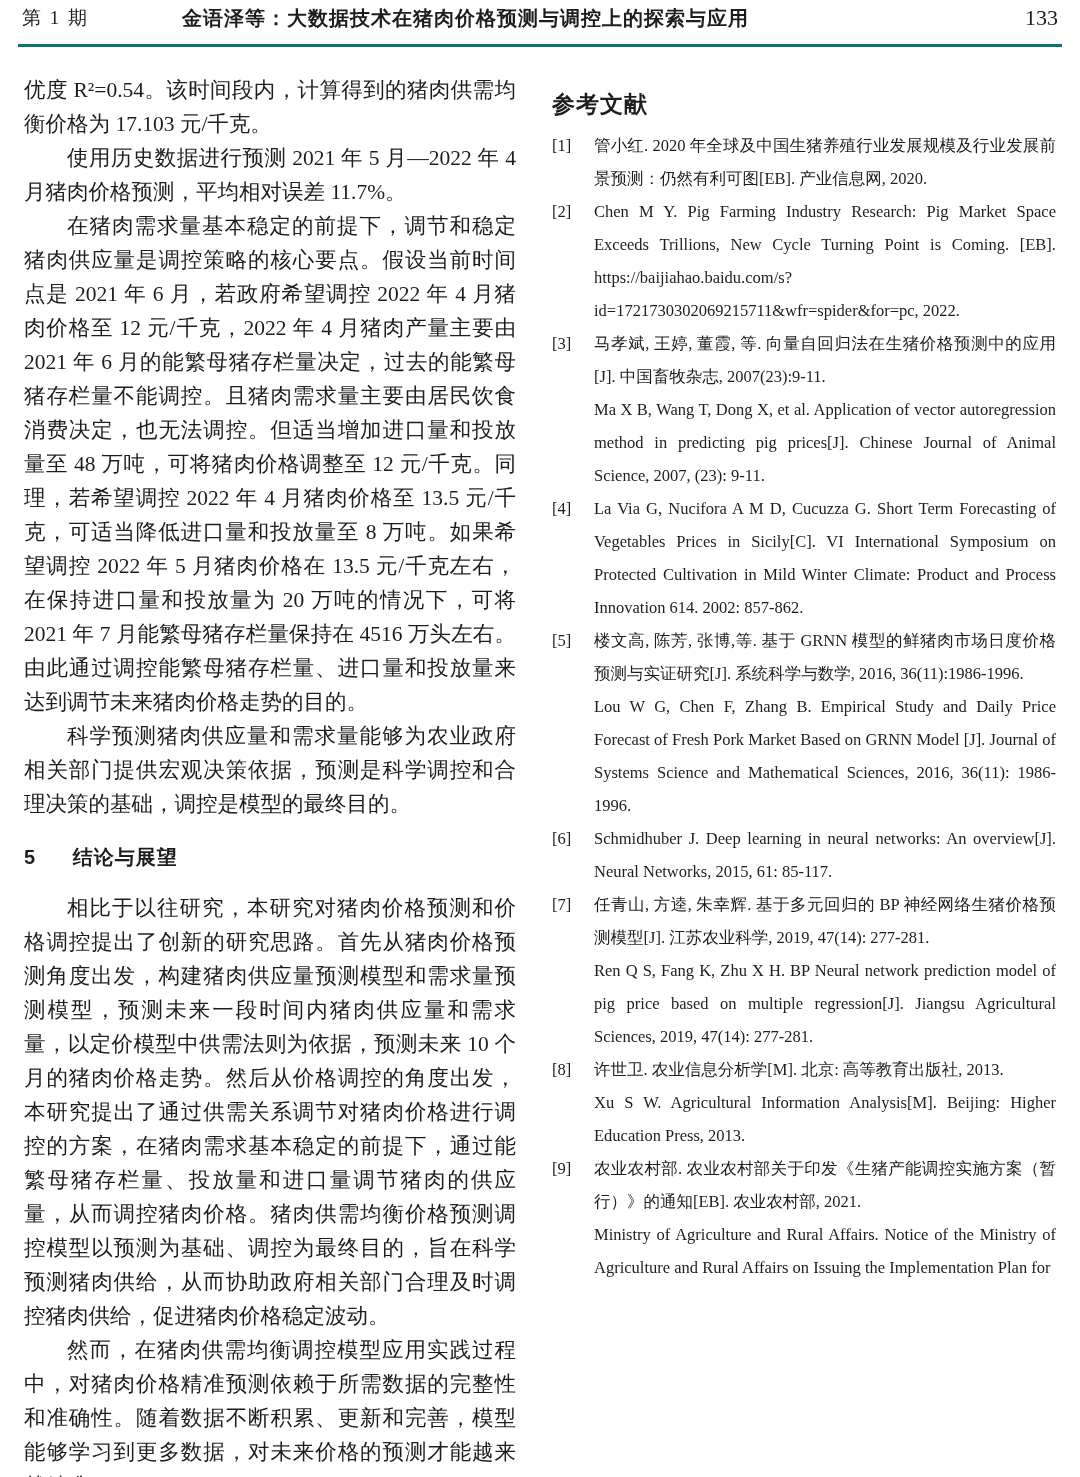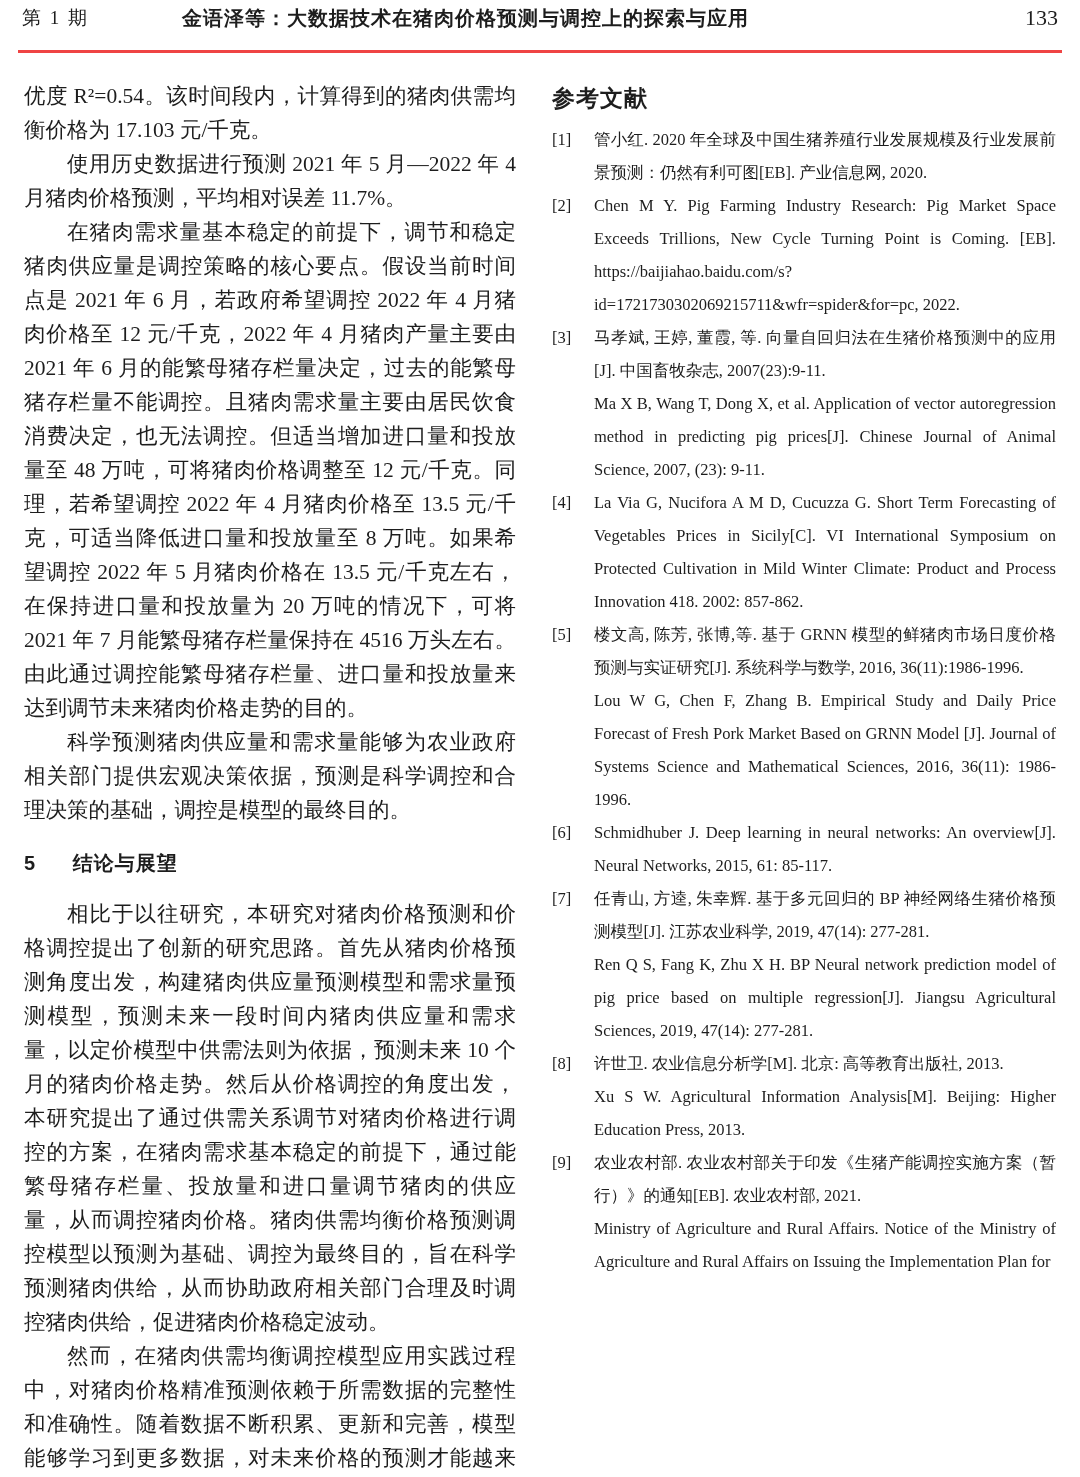--- a/index.html
+++ b/index.html
@@ -13,22 +13,22 @@
     font-family: "Liberation Serif", "DejaVu Serif", serif;
     overflow: hidden;
     box-sizing: border-box;
   }
   
   .header {
     display: flex;
     justify-content: space-between;
     align-items: flex-end;
     margin: 0 18px;
-    padding: 6px 4px 20px 4px;
-    border-bottom: 3px solid #ef4444;
+    padding: 6px 4px 14px 4px;
+    border-bottom: 3px solid #0f766e;
     font-size: 19px;
     line-height: 24px;
   }
   .header .issue { width: 160px; text-align: left; letter-spacing: 2px; }
   .header .running-title {
     flex: 1;
     text-align: left;
     font-weight: 600;
     letter-spacing: 1px;
     font-size: 20px;
@@ -63,21 +63,21 @@
   .col-right {
     flex: 1;
     font-size: 16.5px;
     line-height: 33px;
   }
   .refs-heading {
     font-family: "Liberation Sans", "DejaVu Sans", sans-serif;
     font-weight: bold;
     font-size: 23px;
     line-height: 30px;
-    margin: 4px 0 10px 0;
+    margin: 16px 0 10px 0;
     letter-spacing: 1px;
   }
   .ref-item { display: flex; align-items: flex-start; }
   .ref-label { width: 42px; flex-shrink: 0; }
   .ref-body { flex: 1; text-align: justify; }
   .ref-zh:empty { display: none; }
 </style>
 </head>
 <body>
 
@@ -128,21 +128,21 @@
         <div class="ref-body">
           <div class="ref-zh">马孝斌, 王婷, 董霞, 等. 向量自回归法在生猪价格预测中的应用[J]. 中国畜牧杂志, 2007(23):9-11.</div>
           <div class="ref-en">Ma X B, Wang T, Dong X, et al. Application of vector autoregression method in predicting pig prices[J]. Chinese Journal of Animal Science, 2007, (23): 9-11.</div>
         </div>
       </div>
 
       <div class="ref-item">
         <span class="ref-label">[4]</span>
         <div class="ref-body">
 
-          <div class="ref-en">La Via G, Nucifora A M D, Cucuzza G. Short Term Forecasting of Vegetables Prices in Sicily[C]. VI International Symposium on Protected Cultivation in Mild Winter Climate: Product and Process Innovation 418. 2002: 857-862.</div>
+          <div class="ref-en">La Via G, Nucifora A M D, Cucuzza G. Short Term Forecasting of Vegetables Prices in Sicily[C]. VI International Symposium on Protected Cultivation in Mild Winter Climate: Product and Process Innovation 614. 2002: 857-862.</div>
         </div>
       </div>
 
       <div class="ref-item">
         <span class="ref-label">[5]</span>
         <div class="ref-body">
           <div class="ref-zh">楼文高, 陈芳, 张博,等. 基于 GRNN 模型的鲜猪肉市场日度价格预测与实证研究[J]. 系统科学与数学, 2016, 36(11):1986-1996.</div>
           <div class="ref-en">Lou W G, Chen F, Zhang B. Empirical Study and Daily Price Forecast of Fresh Pork Market Based on GRNN Model [J]. Journal of Systems Science and Mathematical Sciences, 2016, 36(11): 1986-1996.</div>
         </div>
       </div>

